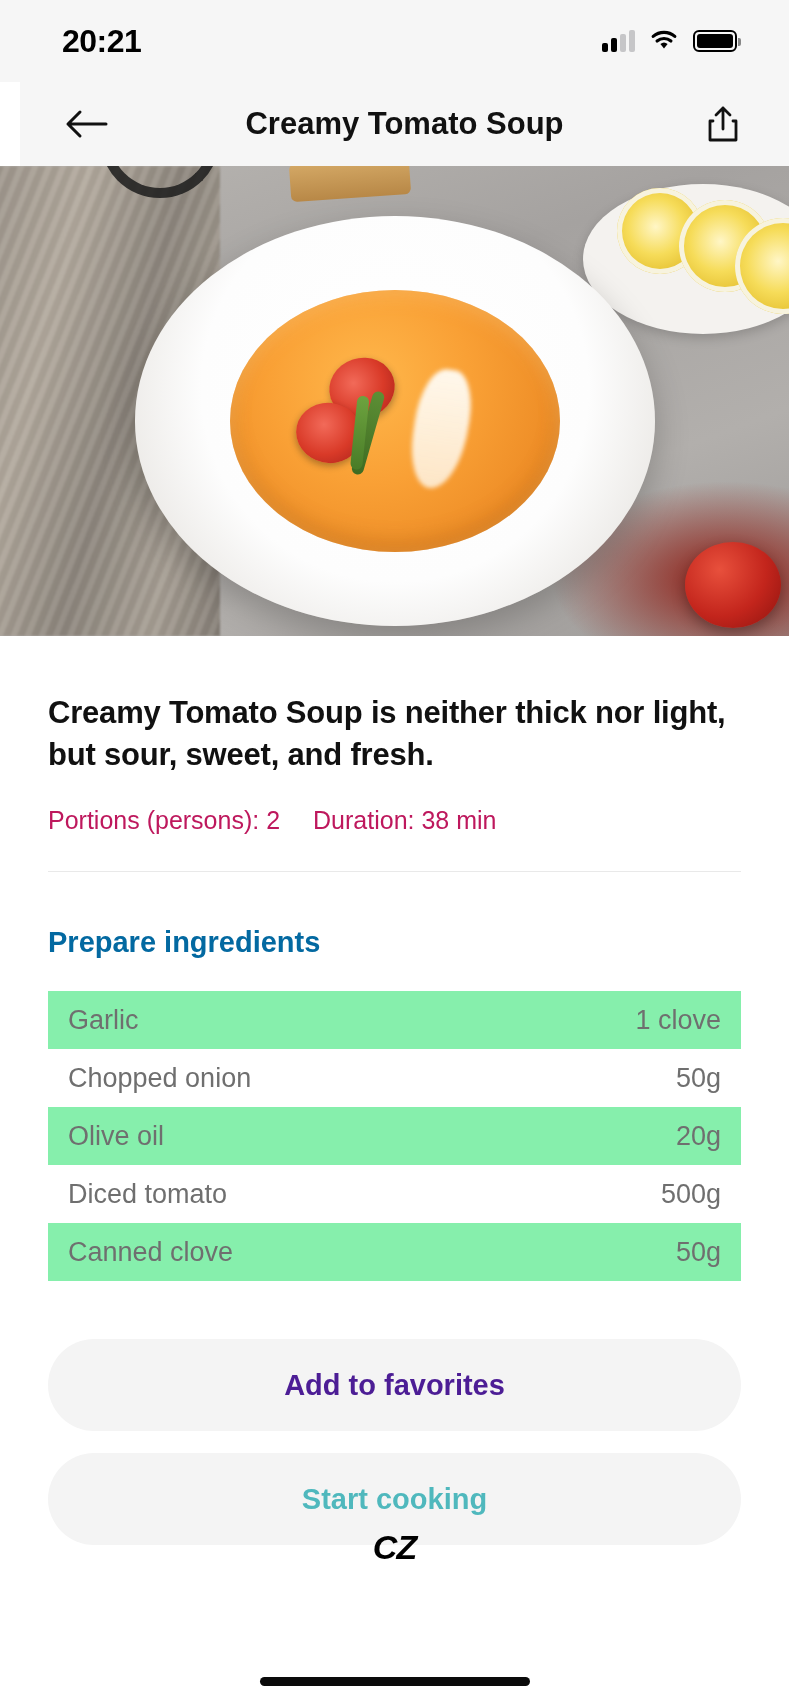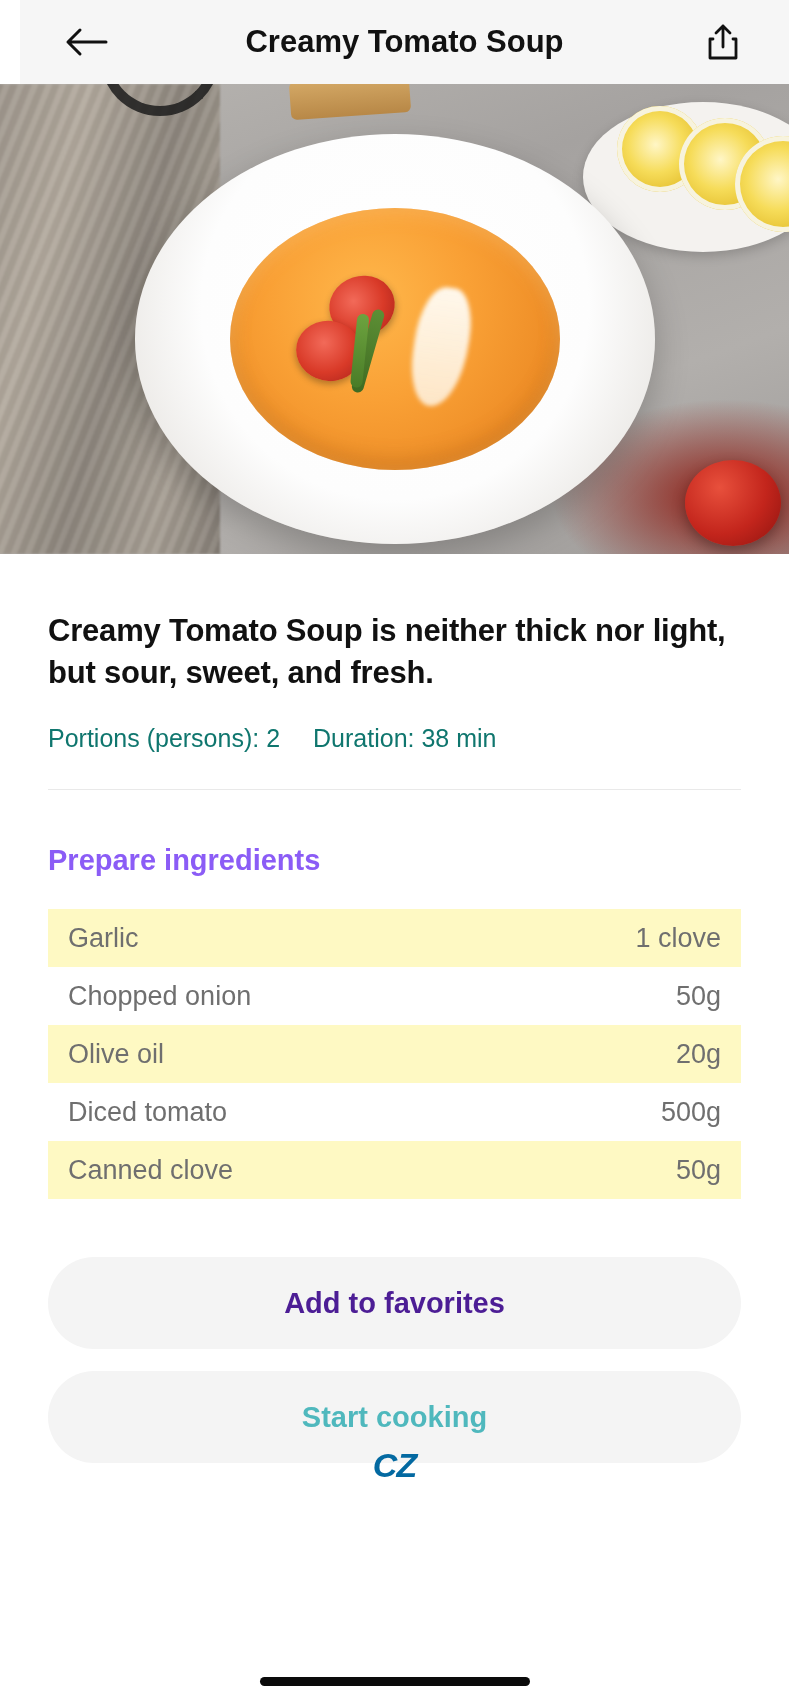--- a/index.html
+++ b/index.html
@@ -249,46 +249,46 @@
     font-weight: bold;
     line-height: 1.36;
     color: #111111;
     letter-spacing: -0.2px;
   }
   .meta-row {
     margin-top: 30px;
     display: flex;
     gap: 33px;
     font-size: 25px;
-    color: #0f766e;
+    color: #be185d;
   }
   .divider {
     margin-top: 36px;
     height: 1px;
     background: #e9e9e9;
   }
   .section-title {
     margin-top: 54px;
     font-size: 29px;
     font-weight: bold;
-    color: #8b5cf6;
+    color: #0369a1;
   }
   .ingredients {
     margin-top: 32px;
   }
   .ing-row {
     height: 58px;
     display: flex;
     align-items: center;
     justify-content: space-between;
     padding: 0 20px;
     font-size: 27px;
     color: #6f6f6f;
   }
-  .ing-row.alt { background: #fef9c3; }
+  .ing-row.alt { background: #86efac; }
   .ing-qty { color: #6f6f6f; }
 
   .btn {
     margin-top: 0;
     height: 92px;
     border-radius: 46px;
     background: #f4f4f4;
     display: flex;
     align-items: center;
     justify-content: center;
@@ -302,21 +302,21 @@
   .btn-fav { margin-top: 58px; color: #4c1d95; }
   .btn-start { margin-top: 22px; color: #4fb8bd; position: relative; }
   .watermark {
     position: absolute;
     left: 50%;
     transform: translateX(-50%);
     bottom: -22px;
     font-size: 34px;
     font-weight: bold;
     font-style: italic;
-    color: #0369a1;
+    color: #000000;
     letter-spacing: -1px;
   }
 
   .home-indicator-wrap {
     flex: 0 0 auto;
     height: 52px;
     display: flex;
     align-items: center;
     justify-content: center;
   }
@@ -325,20 +325,41 @@
     height: 9px;
     background: #0a0a0a;
     border-radius: 5px;
   }
 </style>
 </head>
 <body>
 
 <div class="phone">
 
+  <div class="status-bar">
+    <div class="status-time">20:21</div>
+    <div class="status-icons">
+      <span class="signal">
+          <i></i>
+          <i></i>
+          <i></i>
+          <i></i>
+        </span>
+      <span>
+        <svg class="wifi" viewBox="0 0 28 21" xmlns="http://www.w3.org/2000/svg">
+          <path d="M14 19.5l-3.6-4.4a5.6 5.6 0 017.2 0z" fill="#000"></path>
+          <path d="M3.2 7.4a16.5 16.5 0 0121.6 0" stroke="#000" stroke-width="3.2" fill="none" stroke-linecap="round"></path>
+          <path d="M7.1 12a10.8 10.8 0 0113.8 0" stroke="#000" stroke-width="3.2" fill="none" stroke-linecap="round"></path>
+        </svg>
+      </span>
+      <span class="battery">
+          <span></span>
+        </span>
+    </div>
+  </div>
 
   <div class="nav-bar">
     <div class="nav-back">
       <svg width="44" height="32" viewBox="0 0 44 32" xmlns="http://www.w3.org/2000/svg">
         <path d="M16 4L4 16l12 12M4 16h38" stroke="#111" stroke-width="3" fill="none" stroke-linecap="round" stroke-linejoin="round"></path>
       </svg>
     </div>
     <div class="nav-title">Creamy Tomato Soup</div>
     <div class="nav-share">
       <svg width="34" height="40" viewBox="0 0 34 40" xmlns="http://www.w3.org/2000/svg">

